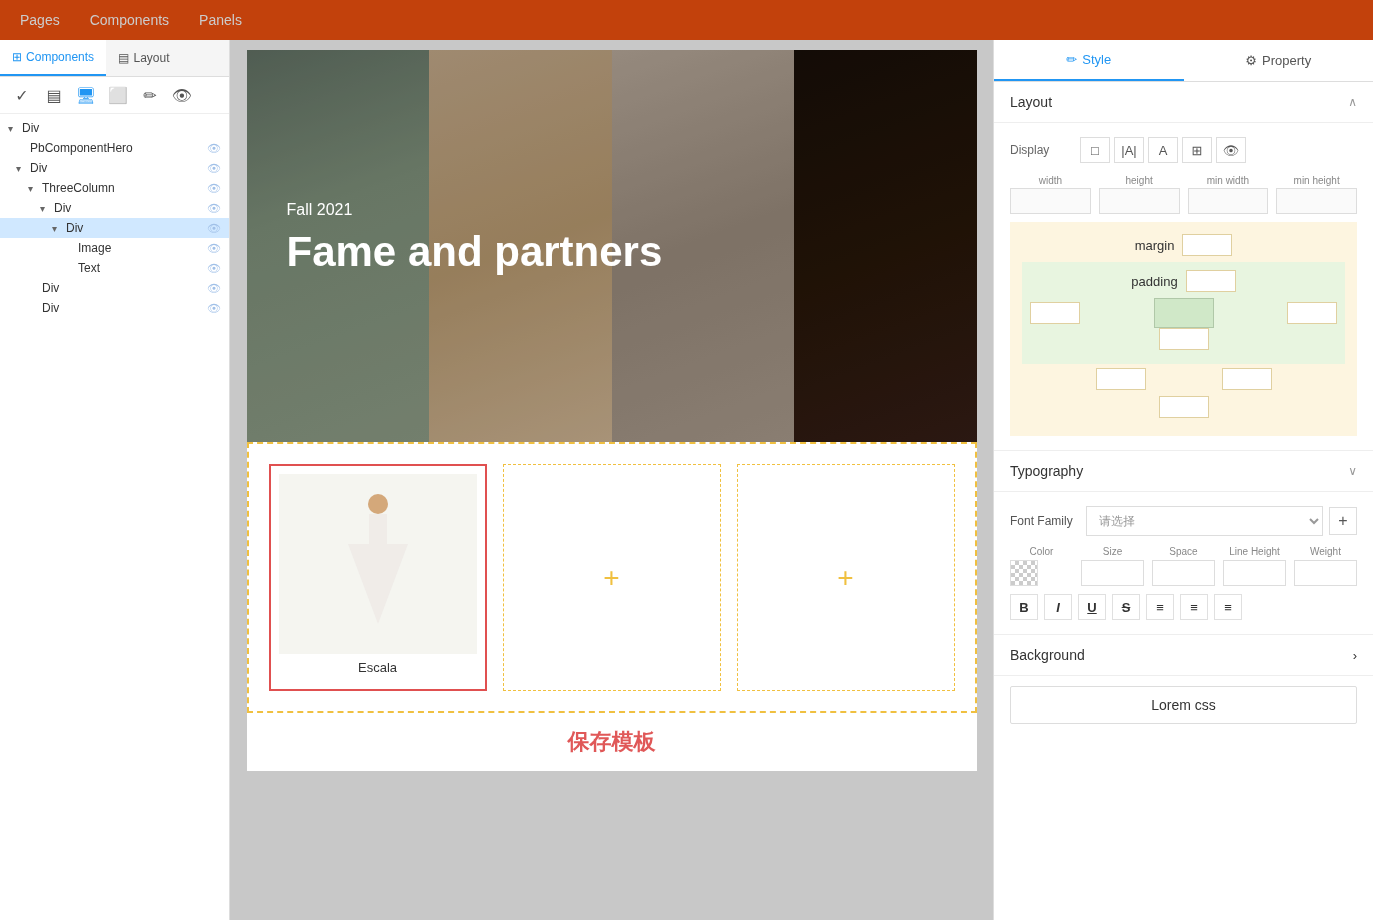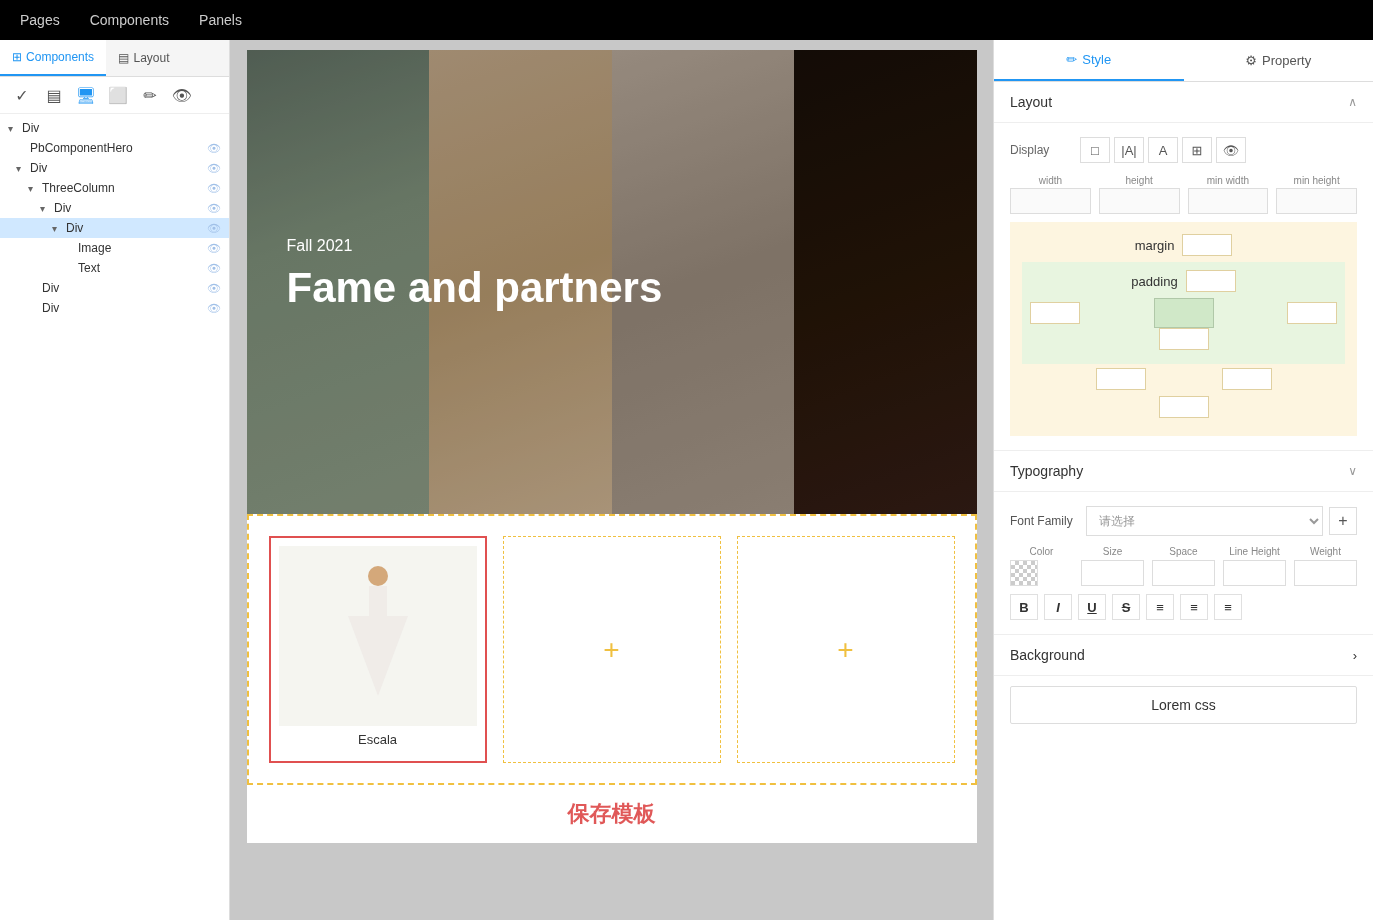--- a/index.html
+++ b/index.html
@@ -1,20 +1,20 @@
 <!DOCTYPE html>
 <html><head>
   <meta charset="utf-8">
   <style>
     * { box-sizing: border-box; margin: 0; padding: 0; }
     body { font-family: 'Arial', sans-serif; background: #e8e8e8; color: #333; font-size: 13px; overflow: hidden; }
 
     
     .top-nav {
-      background: #000000;
+      background: #c2410c;
       color: #ddd;
       display: flex;
       align-items: center;
       height: 40px;
       padding: 0 20px;
       gap: 30px;
     }
     .top-nav-item {
       cursor: pointer;
       font-size: 14px;
@@ -116,21 +116,21 @@
     .canvas-wrapper {
       background: #fff;
       width: 100%;
       max-width: 730px;
     }
 
     
     .hero-section {
       position: relative;
       width: 100%;
-      height: 464px;
+      height: 392px;
       background: #b0a090;
       overflow: hidden;
     }
 
     .hero-overlay {
       position: absolute;
       top: 0; left: 0; right: 0; bottom: 0;
       background: rgba(0,0,0,0.25);
     }
     .hero-content {

